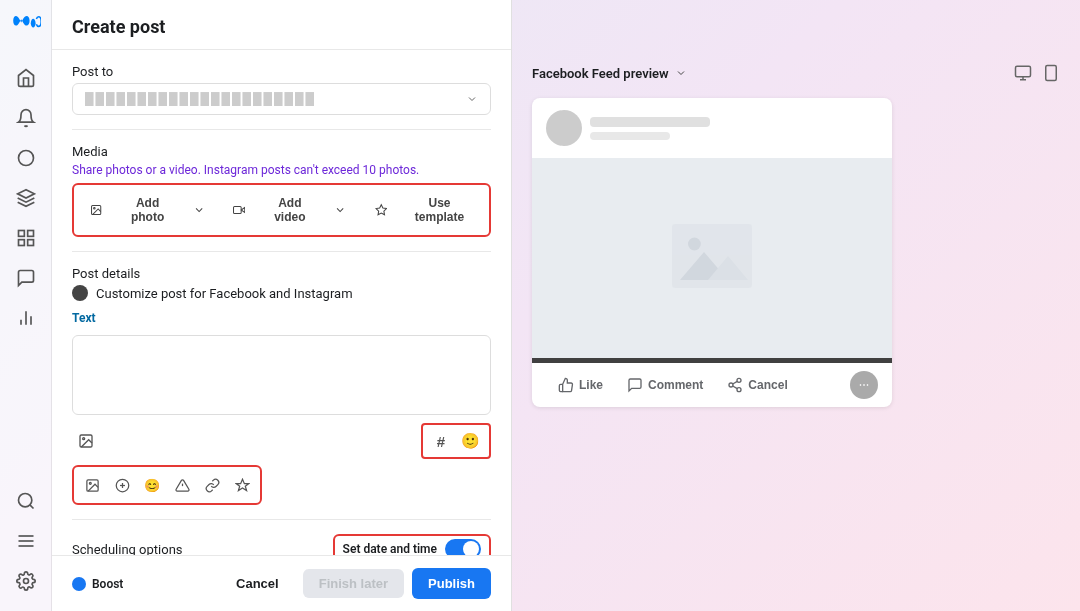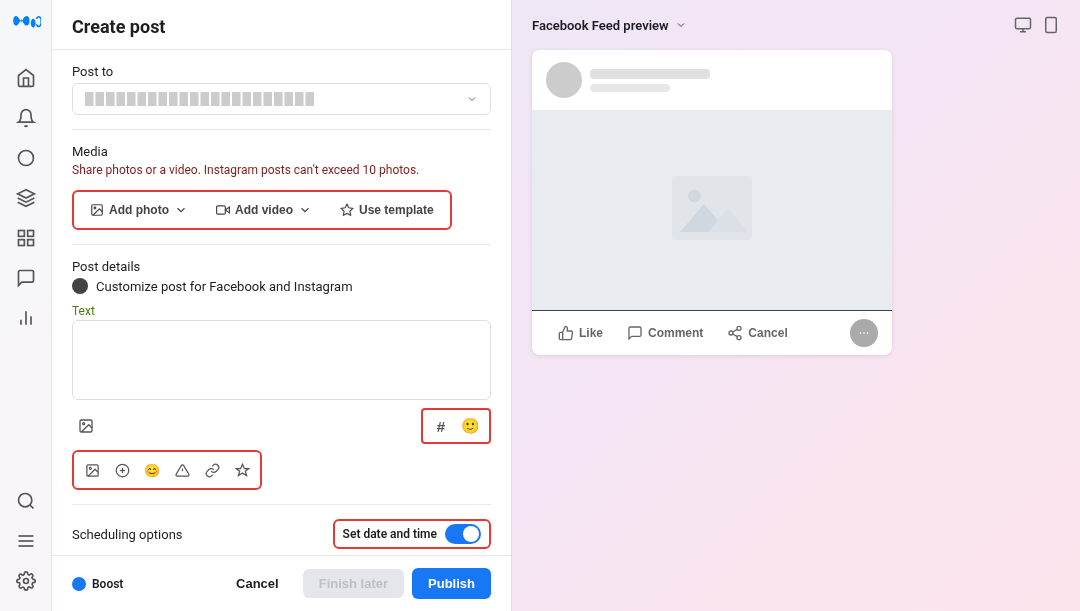--- a/index.html
+++ b/index.html
@@ -81,22 +81,22 @@
       border-bottom: 1px solid #e8e8e8;
     }
     .section-label {
       font-size: 13px;
       font-weight: 400;
       color: #1c1e21;
       margin-bottom: 4px;
     }
     .section-sublabel {
       font-size: 12px;
-      color: #7f1d1d;
-      margin-bottom: 13px;
+      color: #6d28d9;
+      margin-bottom: 6px;
     }
 
     
     .post-to-select {
       width: 100%;
       border: 1px solid #ddd;
       border-radius: 6px;
       padding: 8px 12px;
       font-size: 13px;
       background: #fff;
@@ -119,21 +119,21 @@
       display: flex;
       gap: 8px;
       border: 2px solid #e53935;
       border-radius: 6px;
       padding: 6px;
       width: fit-content;
     }
     .media-btn {
       display: flex;
       align-items: center;
-      gap: 5px;
+      gap: 19px;
       padding: 5px 10px;
       border: none;
       background: transparent;
       font-size: 12px;
       font-weight: 600;
       color: #444;
       cursor: pointer;
       border-radius: 4px;
     }
     .media-btn svg { width: 14px; height: 14px; }
@@ -151,23 +151,23 @@
       background: #444;
       border-radius: 50%;
       flex-shrink: 0;
     }
     .customize-text {
       font-size: 13px;
       color: #1c1e21;
     }
     .text-label {
       font-size: 12px;
-      font-weight: 400;
-      color: #4d7c0f;
-      margin-bottom: 2px;
+      font-weight: 700;
+      color: #0369a1;
+      margin-bottom: 10px;
     }
     .text-area {
       width: 100%;
       height: 80px;
       border: 1px solid #ddd;
       border-radius: 6px;
       padding: 8px;
       font-size: 13px;
       resize: none;
       outline: none;
@@ -342,20 +342,21 @@
     .preview-panel {
       flex: 1;
       padding: 16px 20px;
       background: transparent;
     }
     .preview-header {
       display: flex;
       align-items: center;
       justify-content: space-between;
       margin-bottom: 16px;
+      margin-top: 48px;
     }
     .preview-title-row {
       display: flex;
       align-items: center;
       gap: 6px;
     }
     .preview-title {
       font-size: 13px;
       font-weight: 600;
       color: #1c1e21;
@@ -415,21 +416,21 @@
     .preview-image-placeholder svg {
       width: 80px;
       height: 80px;
       color: #999;
     }
     .preview-actions-bar {
       padding: 8px 14px;
       display: flex;
       align-items: center;
       gap: 0;
-      border-top: 1px solid #404040;
+      border-top: 5px solid #404040;
     }
     .preview-action-btn {
       display: flex;
       align-items: center;
       gap: 5px;
       padding: 6px 12px;
       border: none;
       background: transparent;
       font-size: 12px;
       font-weight: 600;

